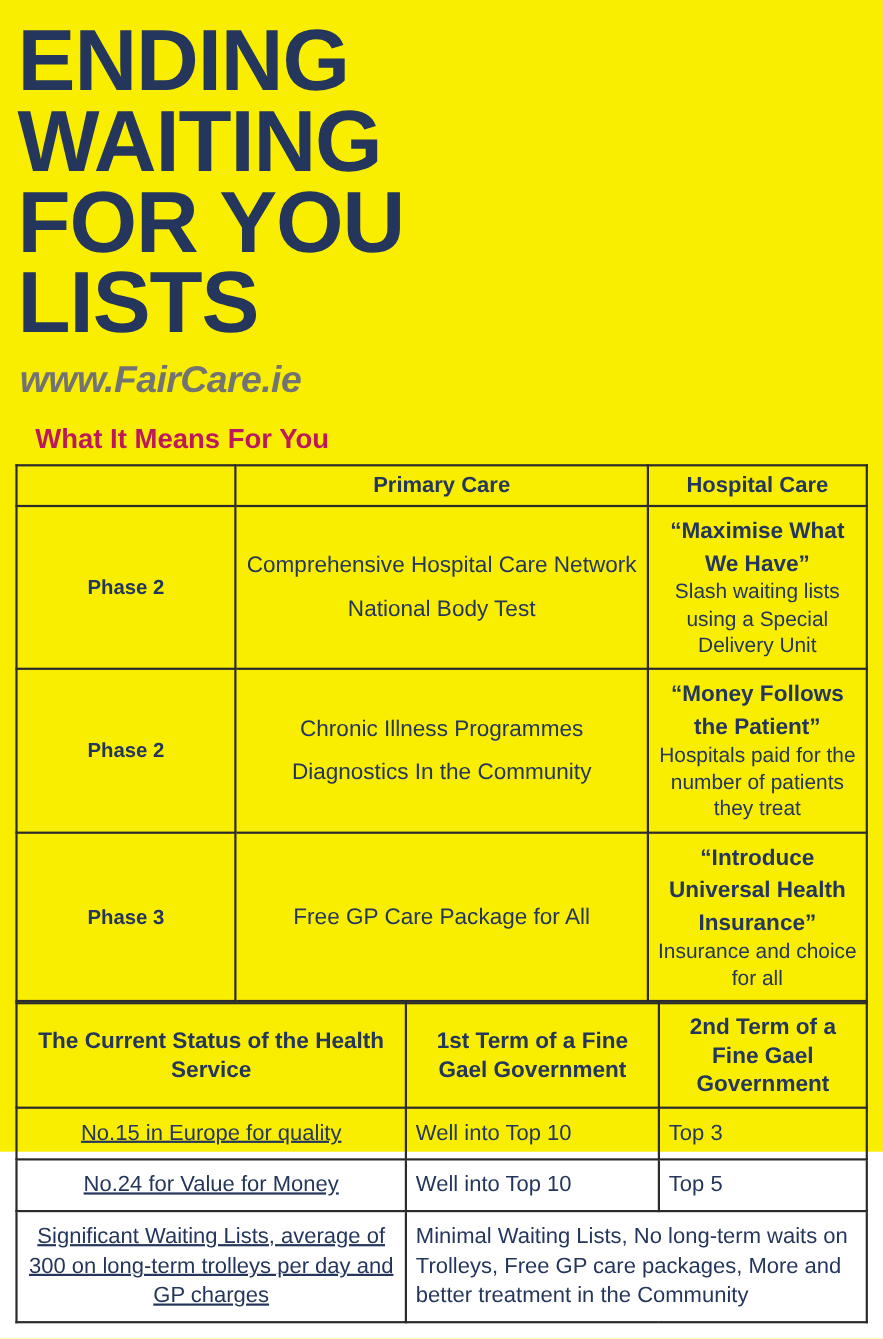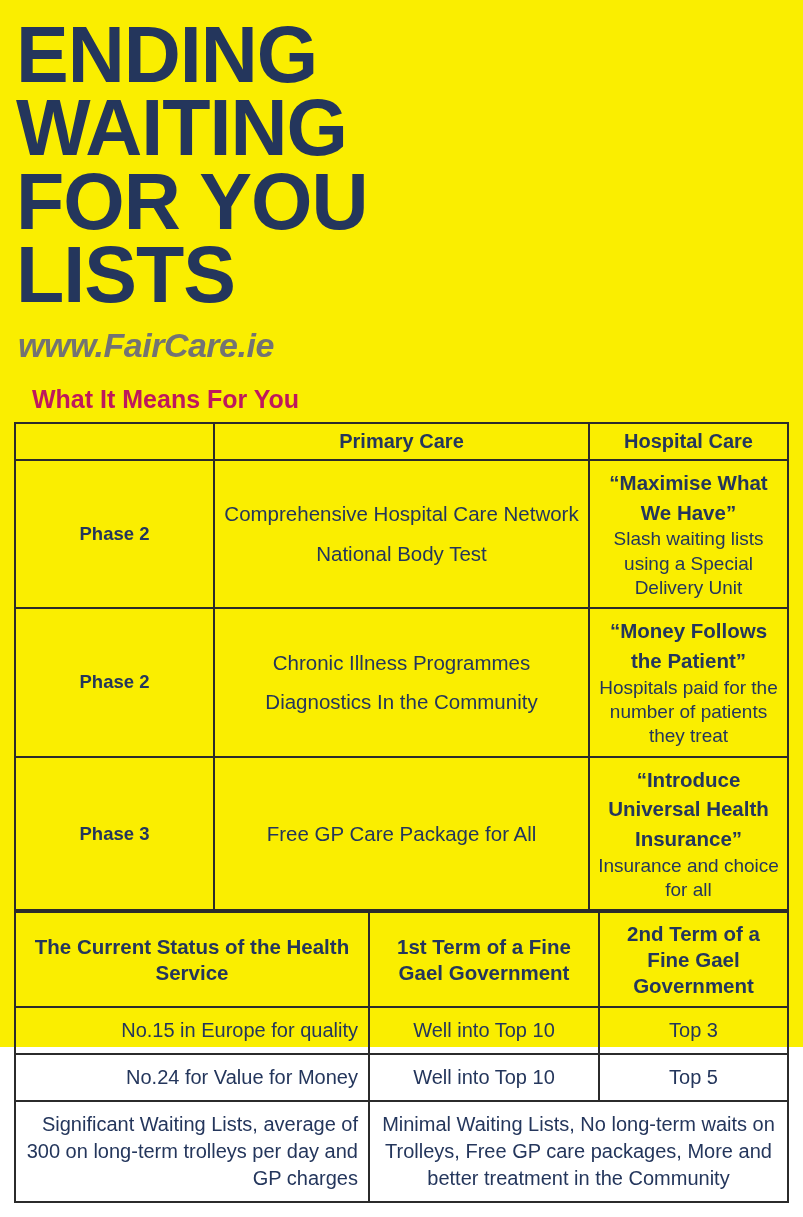--- a/index.html
+++ b/index.html
@@ -111,25 +111,26 @@
     font-weight: bold;
     text-align: center;
     line-height: 1.25;
     padding: 8px 6px;
   }
   .t2 td {
     font-size: 20px;
     line-height: 1.35;
   }
   .t2 .left {
-    text-align: right;
+    text-align: center;
     padding: 9px 10px;
+    text-decoration: underline;
   }
   .t2 .center {
-    text-align: center;
+    text-align: left;
   }
   .t2 .col-a { width: 340px; }
   .t2 .col-b { width: 216px; border-radius: 10px; }
   .t2 .col-c { width: auto; }
 </style>
 </head>
 <body>
 
 <div class="poster">
 

